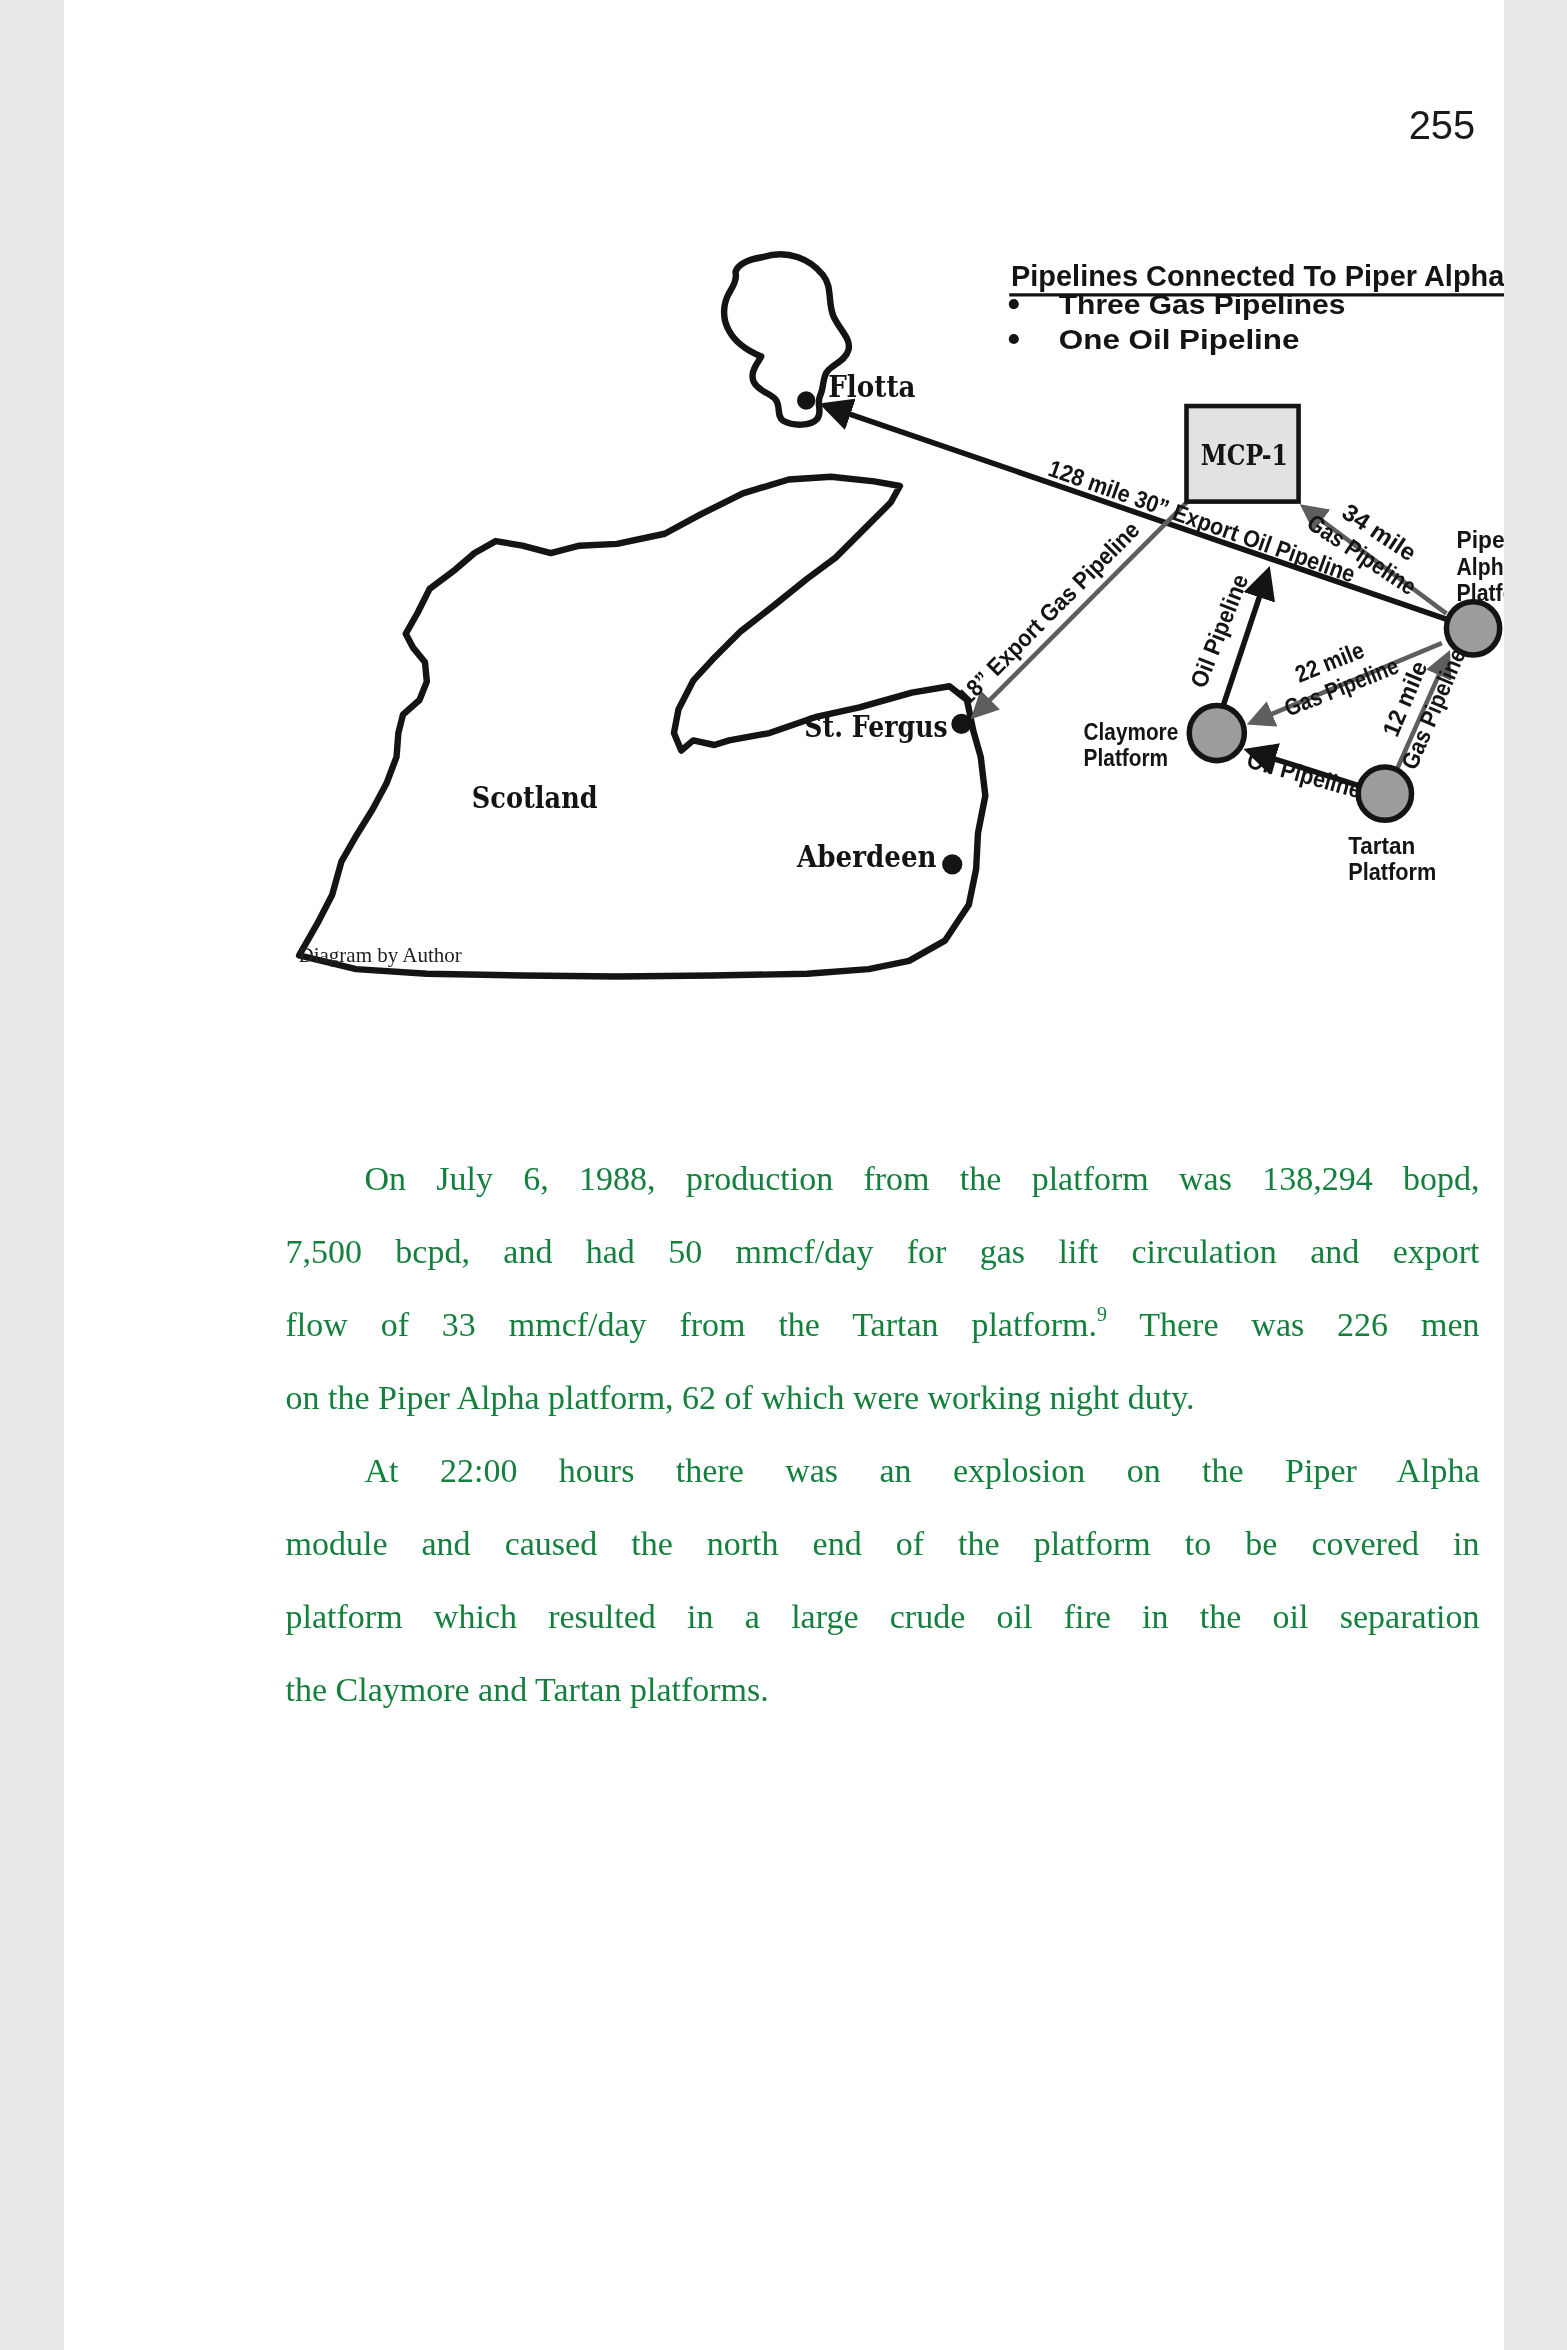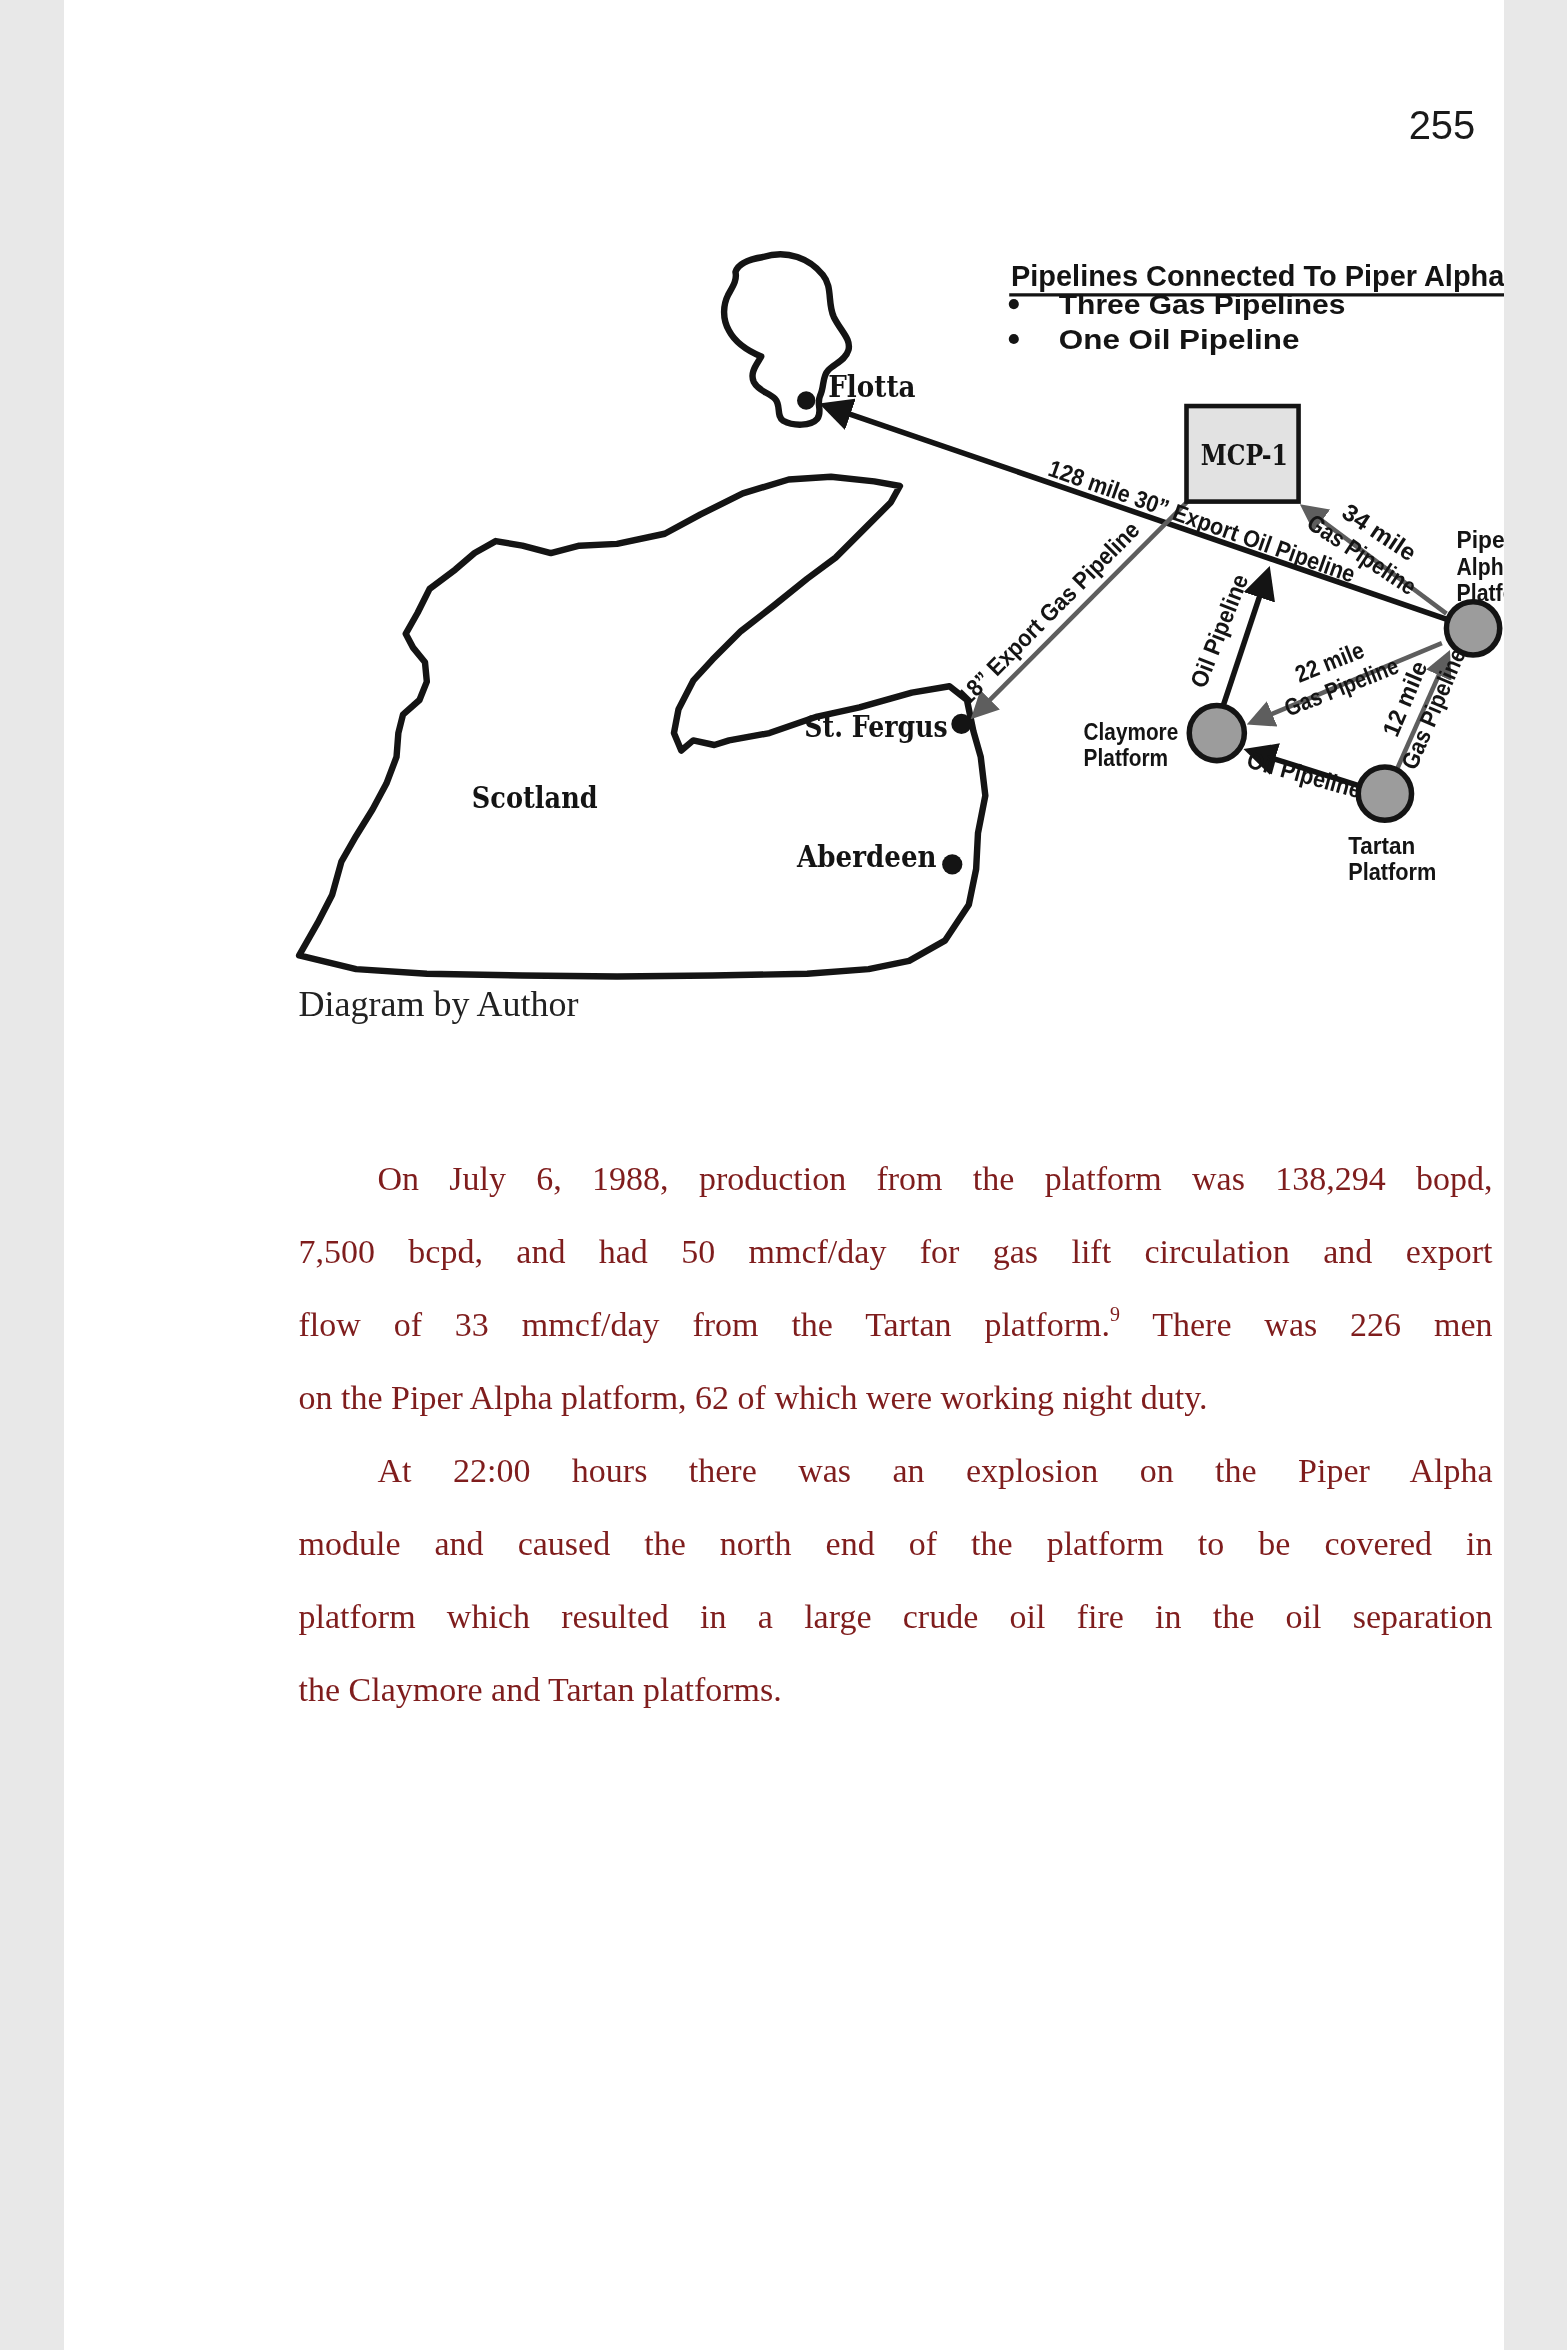--- a/index.html
+++ b/index.html
@@ -17,28 +17,28 @@
 
   
   .t-sans  { font-family:"Liberation Sans", sans-serif; font-weight:700; fill:#141414; }
   .t-serifb{ font-family:"DejaVu Serif", serif; font-weight:700; fill:#141414; }
   .fs26{ font-size:26px; }
   .fs30{ font-size:30px; }
   .fs33{ font-size:33px; }
 
   
   #caption{
-    position:absolute; left:235px; top:983px;
-    font-size:36px; font-weight:400; color:#222;
+    position:absolute; left:235px; top:943px;
+    font-size:21px; font-weight:400; color:#222;
   }
 
   
   #body-text{
-    position:absolute; left:235px; top:1142px; width:1194px;
-    font-size:34px; line-height:73px; color:#7f1d1d;
+    position:absolute; left:222px; top:1142px; width:1194px;
+    font-size:34px; line-height:73px; color:#15803d;
   }
   .bline{ text-align:justify; text-align-last:justify; white-space:normal; }
   .bline.last{ text-align:right; text-align-last:left; }
   .bline.indent{ padding-left:79px; }
   .bline sup{ font-size:20px; line-height:0; vertical-align:14.7px; }
 </style>
 </head>
 <body>
 
 <div id="page">

